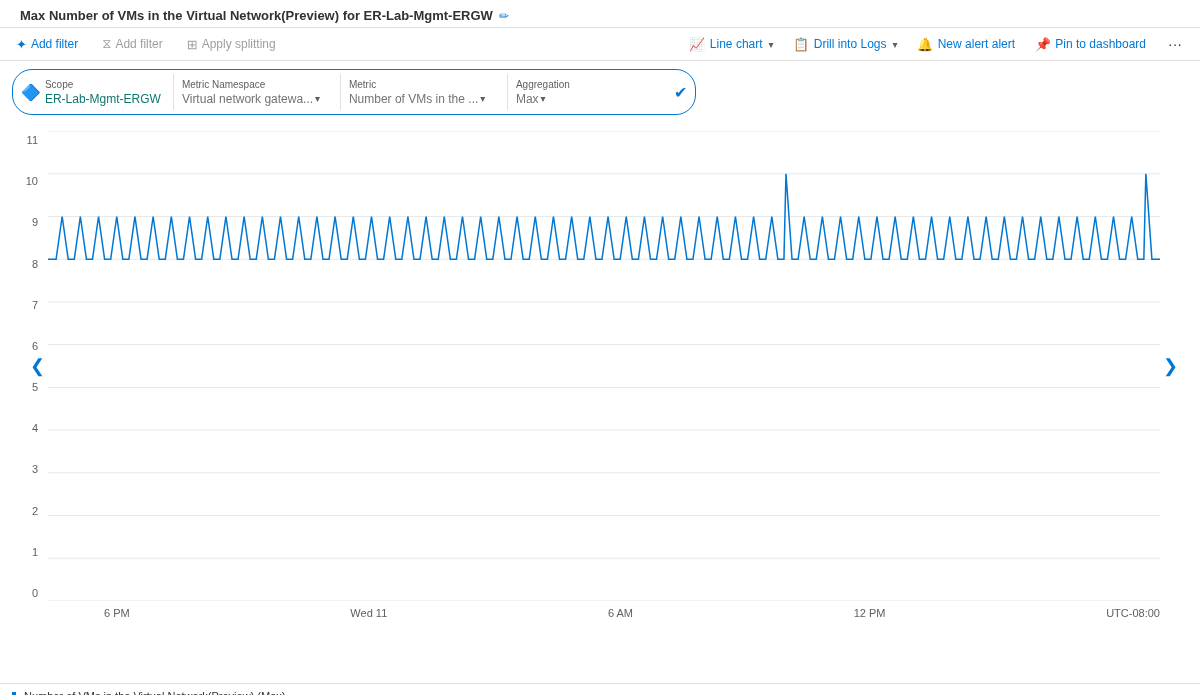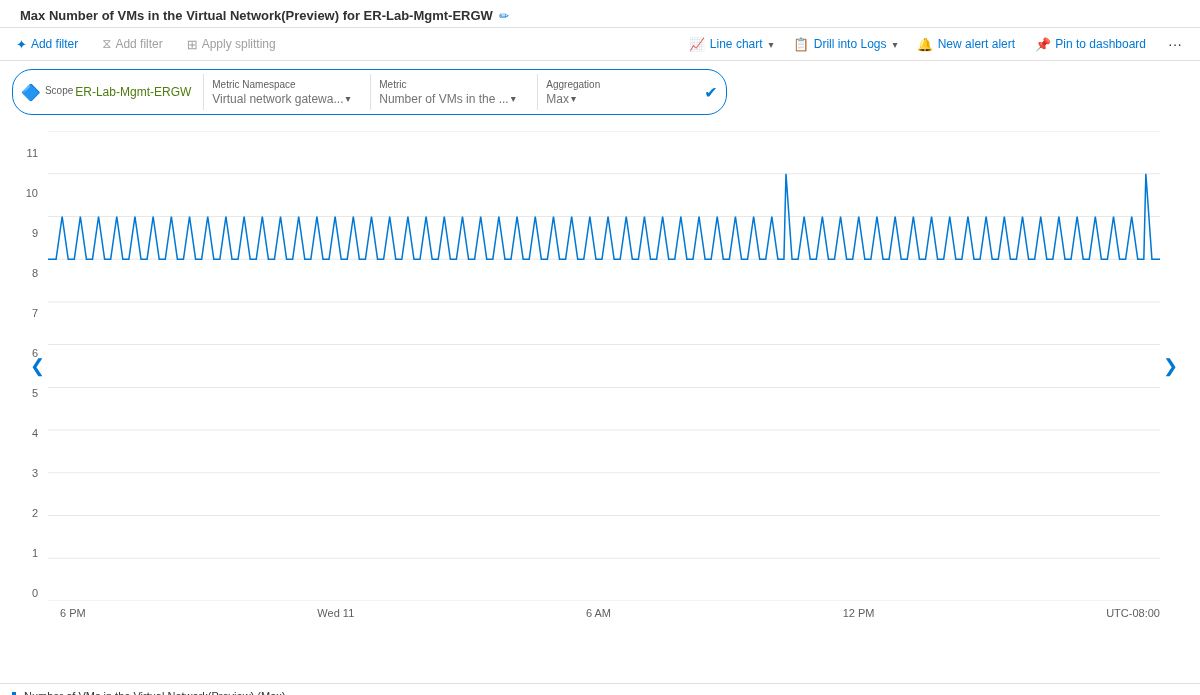--- a/index.html
+++ b/index.html
@@ -13,23 +13,23 @@
     .toolbar { display: flex; align-items: center; justify-content: space-between; padding: 6px 12px; border-bottom: 1px solid #e0e0e0; }
     .toolbar-left { display: flex; align-items: center; gap: 16px; }
     .toolbar-right { display: flex; align-items: center; gap: 12px; }
     .toolbar-btn { display: flex; align-items: center; gap: 4px; color: #0078d4; cursor: pointer; font-size: 12px; padding: 2px 4px; }
     .toolbar-btn .icon { font-size: 13px; }
     .toolbar-btn-disabled { color: #a19f9d; cursor: default; }
     .more-btn { color: #333; cursor: pointer; font-size: 14px; padding: 2px 6px; }
 
     .metric-row { display: flex; align-items: center; padding: 8px 12px; gap: 8px; }
     .metric-pill { display: flex; align-items: center; gap: 4px; border: 1.5px solid #0078d4; border-radius: 20px; padding: 4px 8px; background: #fff; }
-    .scope-box { display: flex; flex-direction: row; gap: 2px; }
+    .scope-box { display: flex; flex-direction: column; gap: 2px; }
     .scope-label { font-size: 10px; color: #605e5c; }
-    .scope-value { font-size: 12px; color: #4d7c0f; font-weight: 500; background: none; border: none; outline: none; width: 120px; }
+    .scope-value { font-size: 12px; color: #0f766e; font-weight: 500; background: none; border: none; outline: none; width: 120px; }
     .separator { width: 1px; height: 36px; background: #e0e0e0; margin: 0 4px; }
     .dropdown-field { display: flex; flex-direction: column; gap: 2px; min-width: 150px; }
     .dropdown-label { font-size: 10px; color: #605e5c; }
     .dropdown-select { font-size: 12px; color: #737373; border: none; outline: none; background: transparent; cursor: pointer; display: flex; align-items: center; gap: 4px; }
     .check-icon { color: #0078d4; font-size: 16px; margin-left: 4px; }
 
     .chart-container { position: relative; padding: 8px 0 60px 0; flex: 1; }
     .nav-arrow { position: absolute; top: 50%; transform: translateY(-50%); color: #0078d4; cursor: pointer; font-size: 16px; z-index: 10; }
     .nav-arrow-left { left: 0px; }
     .nav-arrow-right { right: 0px; }
@@ -121,21 +121,21 @@
         <span class="chevron">▾</span>
       </div>
     </div>
     <span class="check-icon">✔</span>
   </div>
 </div>
 
 <div class="chart-container" style="position:relative;">
   <div style="position:relative; margin: 0 20px 0 0; height: 470px;">
 
-    <div style="position:absolute; left:0; top:16px; bottom:0; width:44px; display:flex; flex-direction:column; justify-content:space-between; align-items:flex-end; padding-right:6px; padding-bottom:2px;">
+    <div style="position:absolute; left:0; top:3px; bottom:0; width:44px; display:flex; flex-direction:column; justify-content:space-between; align-items:flex-end; padding-right:6px; padding-bottom:2px;">
       <span style="font-size:11px;color:#605e5c;">11</span>
       <span style="font-size:11px;color:#605e5c;">10</span>
       <span style="font-size:11px;color:#605e5c;">9</span>
       <span style="font-size:11px;color:#605e5c;">8</span>
       <span style="font-size:11px;color:#605e5c;">7</span>
       <span style="font-size:11px;color:#605e5c;">6</span>
       <span style="font-size:11px;color:#605e5c;">5</span>
       <span style="font-size:11px;color:#605e5c;">4</span>
       <span style="font-size:11px;color:#605e5c;">3</span>
       <span style="font-size:11px;color:#605e5c;">2</span>
@@ -347,21 +347,21 @@
             1078,128.2
             1084,128.2
             1086,42.7
             1092,128.2
             1100,128.2
           "></polyline>
       </svg>
     </div>
   </div>
 
-  <div style="display:flex; justify-content:space-between; padding: 4px 40px 0 60px; color:#605e5c; font-size:11px; margin-top:2px;">
+  <div style="display:flex; justify-content:space-between; padding: 4px 40px 0 60px; color:#605e5c; font-size:11px; margin-top:2px;margin-left:44px;">
     <span>6 PM</span>
     <span>Wed 11</span>
     <span>6 AM</span>
     <span>12 PM</span>
     <span>UTC-08:00</span>
   </div>
 </div>
 
 <div class="legend-area" style="border-top:1px solid #e0e0e0; padding: 6px 12px; margin-top:4px;">
   <div class="legend-item">

